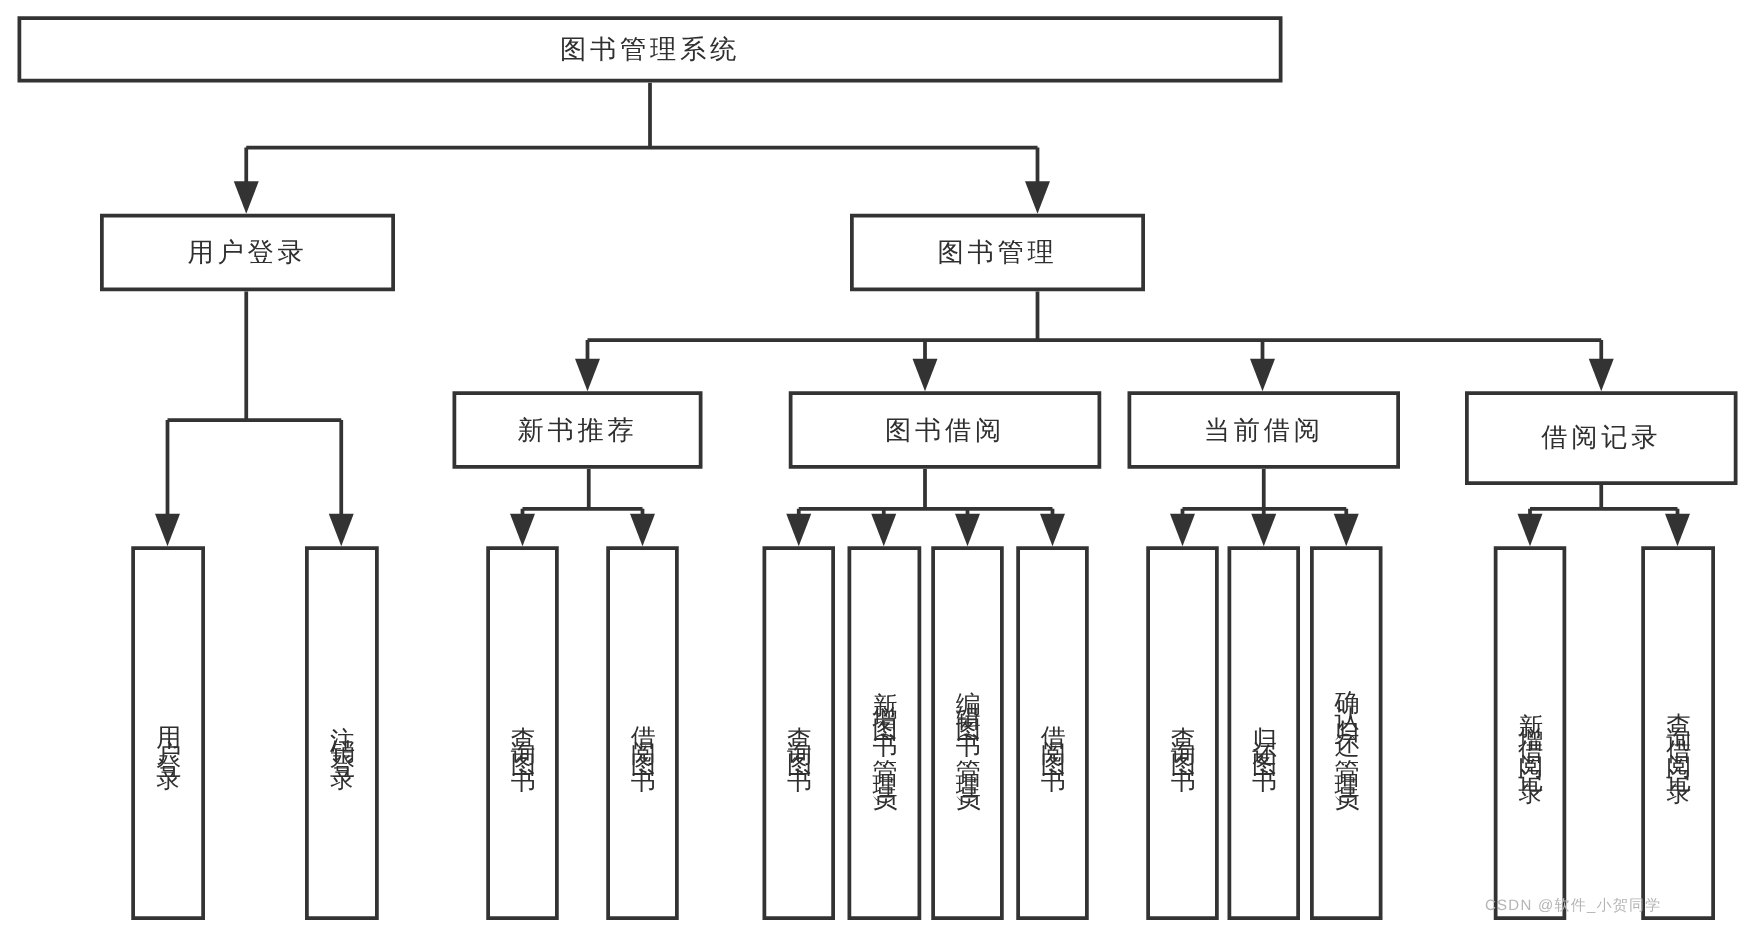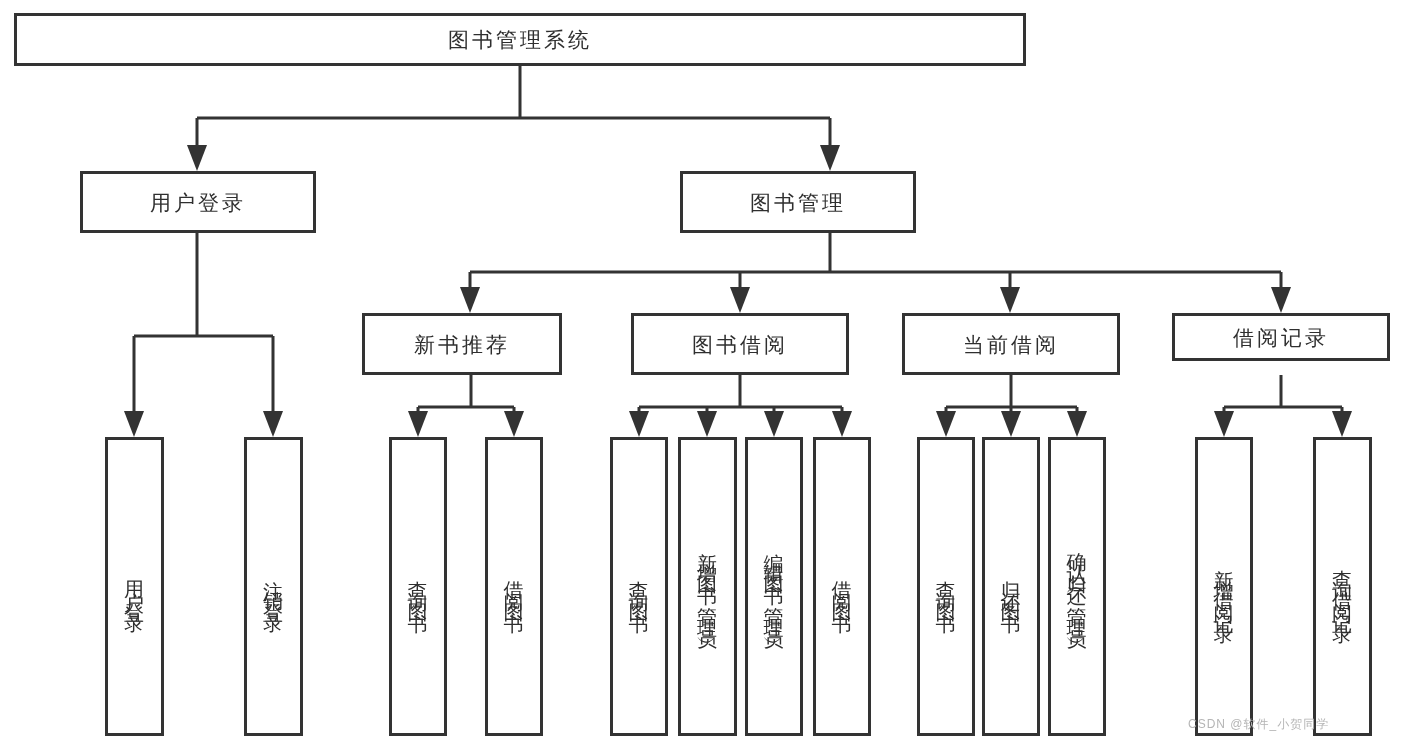--- a/index.html
+++ b/index.html
@@ -105,27 +105,27 @@
   <div class="box h" style="left:80px;top:171px;width:236px;height:62px">
     <span>用户登录</span>
   </div>
   <div class="box h" style="left:680px;top:171px;width:236px;height:62px">
     <span>图书管理</span>
   </div>
 
   <div class="box h" style="left:362px;top:313px;width:200px;height:62px">
     <span>新书推荐</span>
   </div>
-  <div class="box h" style="left:631px;top:313px;width:218px;height:62px">
+  <div class="box h" style="left:631px;top:313px;width:250px;height:62px">
     <span>图书借阅</span>
   </div>
   <div class="box h" style="left:902px;top:313px;width:218px;height:62px">
     <span>当前借阅</span>
   </div>
-  <div class="box h" style="left:1172px;top:313px;width:218px;height:48px">
+  <div class="box h" style="left:1172px;top:313px;width:218px;height:75px">
     <span>借阅记录</span>
   </div>
 
   <div class="box v" style="left:105px;top:437px;width:59px;height:299px">
     <span>用户登录</span>
   </div>
   <div class="box v" style="left:244px;top:437px;width:59px;height:299px">
     <span>注销登录</span>
   </div>
 

